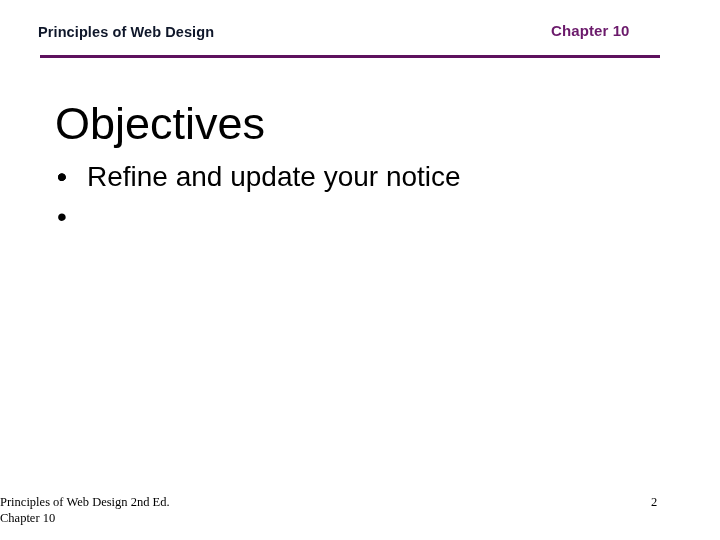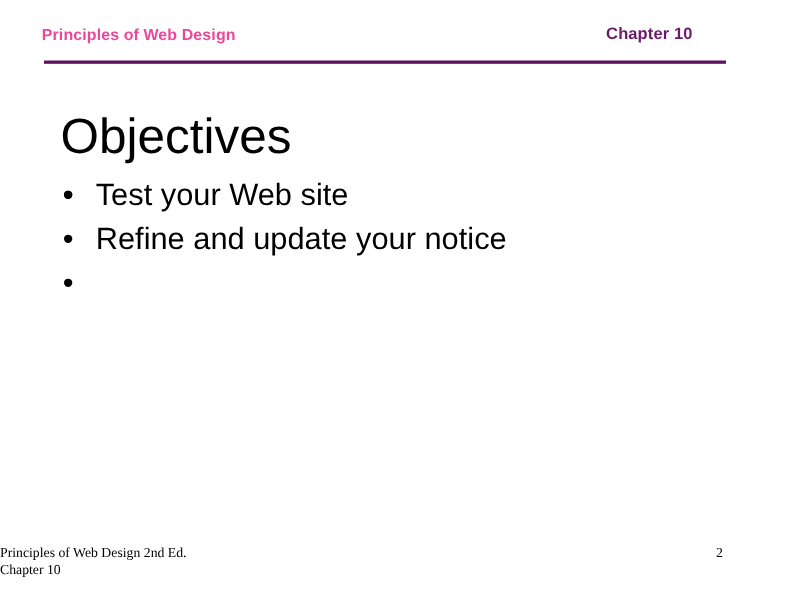--- a/index.html
+++ b/index.html
@@ -20,21 +20,21 @@
   }
 
   
   .hdr-left {
     position: absolute;
     left: 38px;
     top: 24px;
     font-family: "Liberation Sans", sans-serif;
     font-size: 14.5px;
     font-weight: bold;
-    color: #ec4899;
+    color: #0f172a;
     letter-spacing: 0.1px;
     white-space: nowrap;
   }
   .hdr-right {
     position: absolute;
     left: 551px;
     top: 22px;
     font-family: "Liberation Sans", sans-serif;
     font-size: 15px;
     font-weight: bold;
@@ -130,21 +130,20 @@
   <div class="hdr-rule"></div>
 
   <h1 class="slide-title">Objectives</h1>
 
   <ul class="body-list">
     <li>
       <span class="bullet-mark">•</span>
     </li>
     <li>
       <span class="bullet-mark">•</span>
-      <span class="bullet-text">Test your Web site</span>
     </li>
     <li>
       <span class="bullet-mark">•</span>
       <span class="bullet-text">Refine and update your notice</span>
     </li>
     <li>
       <span class="bullet-mark">•</span>
     </li>
   </ul>
 

